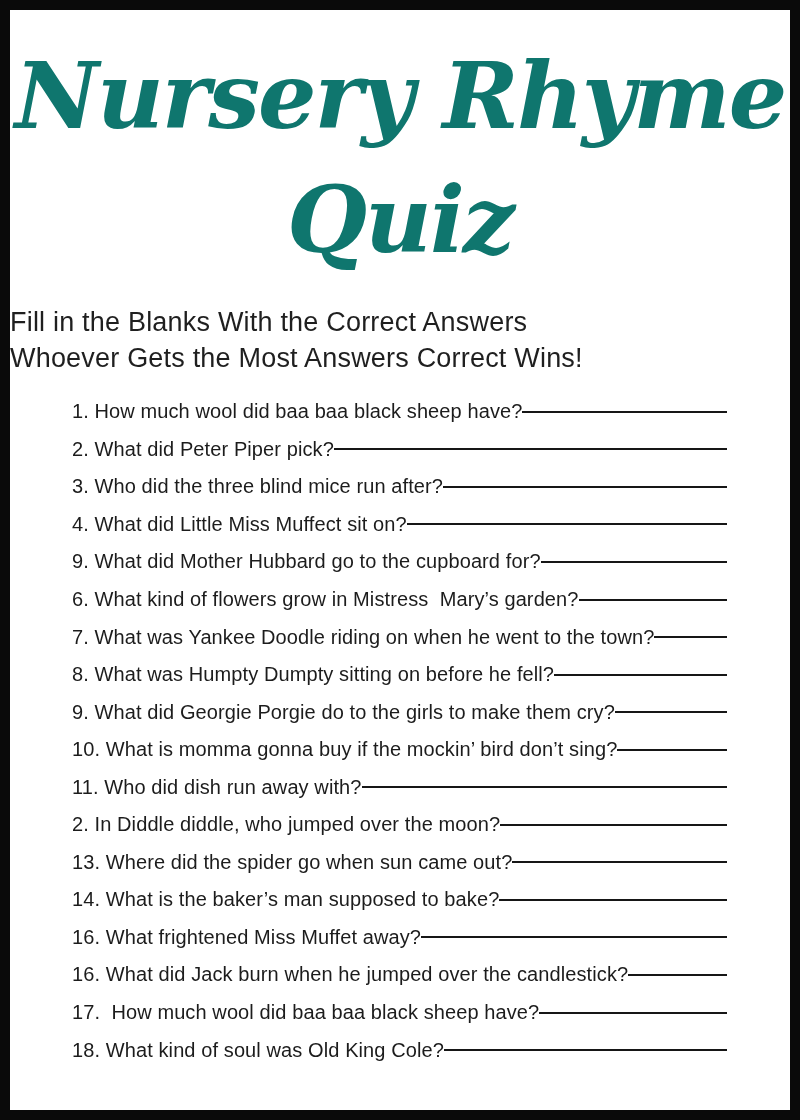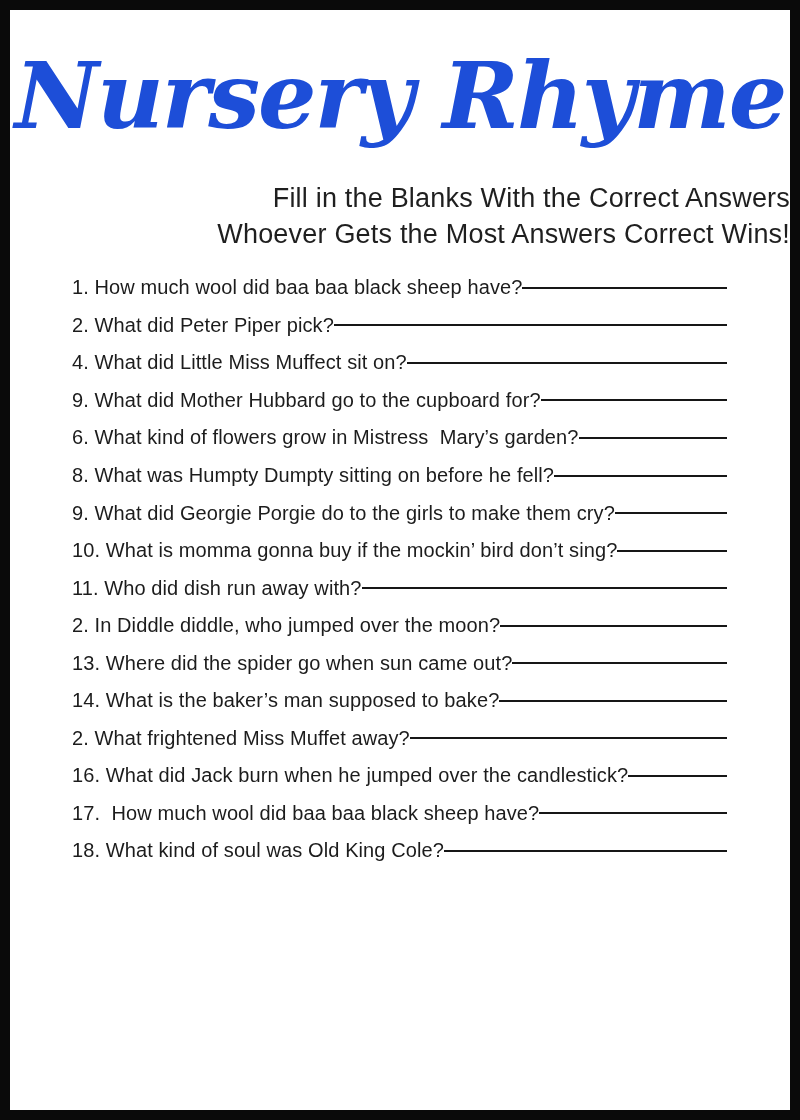--- a/index.html
+++ b/index.html
@@ -19,25 +19,25 @@
     overflow: hidden;
   }
   .title {
     text-align: center;
     margin-top: 24px;
     font-family: "DejaVu Serif", serif;
     font-style: italic;
     font-weight: bold;
     font-size: 92px;
     line-height: 124px;
-    color: #1d4ed8;
+    color: #0f766e;
     letter-spacing: -2px;
   }
   .subtitle {
-    text-align: right;
+    text-align: left;
     margin-top: 22px;
     font-size: 27px;
     line-height: 36px;
     font-weight: 400;
     color: #1f1f1f;
     letter-spacing: 0.2px;
   }
   .questions {
     margin: 17px 63px 0 62px;
   }
@@ -59,52 +59,61 @@
     background: #161616;
     min-width: 30px;
   }
 </style>
 </head>
 <body>
 
 <div class="page">
   <div class="title">
     <div>Nursery Rhyme</div>
+    <div>Quiz</div>
   </div>
   <div class="subtitle">
     <div>Fill in the Blanks With the Correct Answers</div>
     <div>Whoever Gets the Most Answers Correct Wins!</div>
   </div>
   <div class="questions">
   <div class="q-row">
     <span class="q-text">1. How much wool did baa baa black sheep have?</span>
     <span class="q-line"></span>
   </div>
 
   <div class="q-row">
     <span class="q-text">2. What did Peter Piper pick?</span>
     <span class="q-line"></span>
   </div>
 
+  <div class="q-row">
+    <span class="q-text">3. Who did the three blind mice run after?</span>
+    <span class="q-line"></span>
+  </div>
 
   <div class="q-row">
     <span class="q-text">4. What did Little Miss Muffect sit on?</span>
     <span class="q-line"></span>
   </div>
 
   <div class="q-row">
     <span class="q-text">9. What did Mother Hubbard go to the cupboard for?</span>
     <span class="q-line"></span>
   </div>
 
   <div class="q-row">
     <span class="q-text">6. What kind of flowers grow in Mistress  Mary’s garden?</span>
     <span class="q-line"></span>
   </div>
 
+  <div class="q-row">
+    <span class="q-text">7. What was Yankee Doodle riding on when he went to the town?</span>
+    <span class="q-line"></span>
+  </div>
 
   <div class="q-row">
     <span class="q-text">8. What was Humpty Dumpty sitting on before he fell?</span>
     <span class="q-line"></span>
   </div>
 
   <div class="q-row">
     <span class="q-text">9. What did Georgie Porgie do to the girls to make them cry?</span>
     <span class="q-line"></span>
   </div>
@@ -128,21 +137,21 @@
     <span class="q-text">13. Where did the spider go when sun came out?</span>
     <span class="q-line"></span>
   </div>
 
   <div class="q-row">
     <span class="q-text">14. What is the baker’s man supposed to bake?</span>
     <span class="q-line"></span>
   </div>
 
   <div class="q-row">
-    <span class="q-text">2. What frightened Miss Muffet away?</span>
+    <span class="q-text">16. What frightened Miss Muffet away?</span>
     <span class="q-line"></span>
   </div>
 
   <div class="q-row">
     <span class="q-text">16. What did Jack burn when he jumped over the candlestick?</span>
     <span class="q-line"></span>
   </div>
 
   <div class="q-row">
     <span class="q-text">17.  How much wool did baa baa black sheep have?</span>

